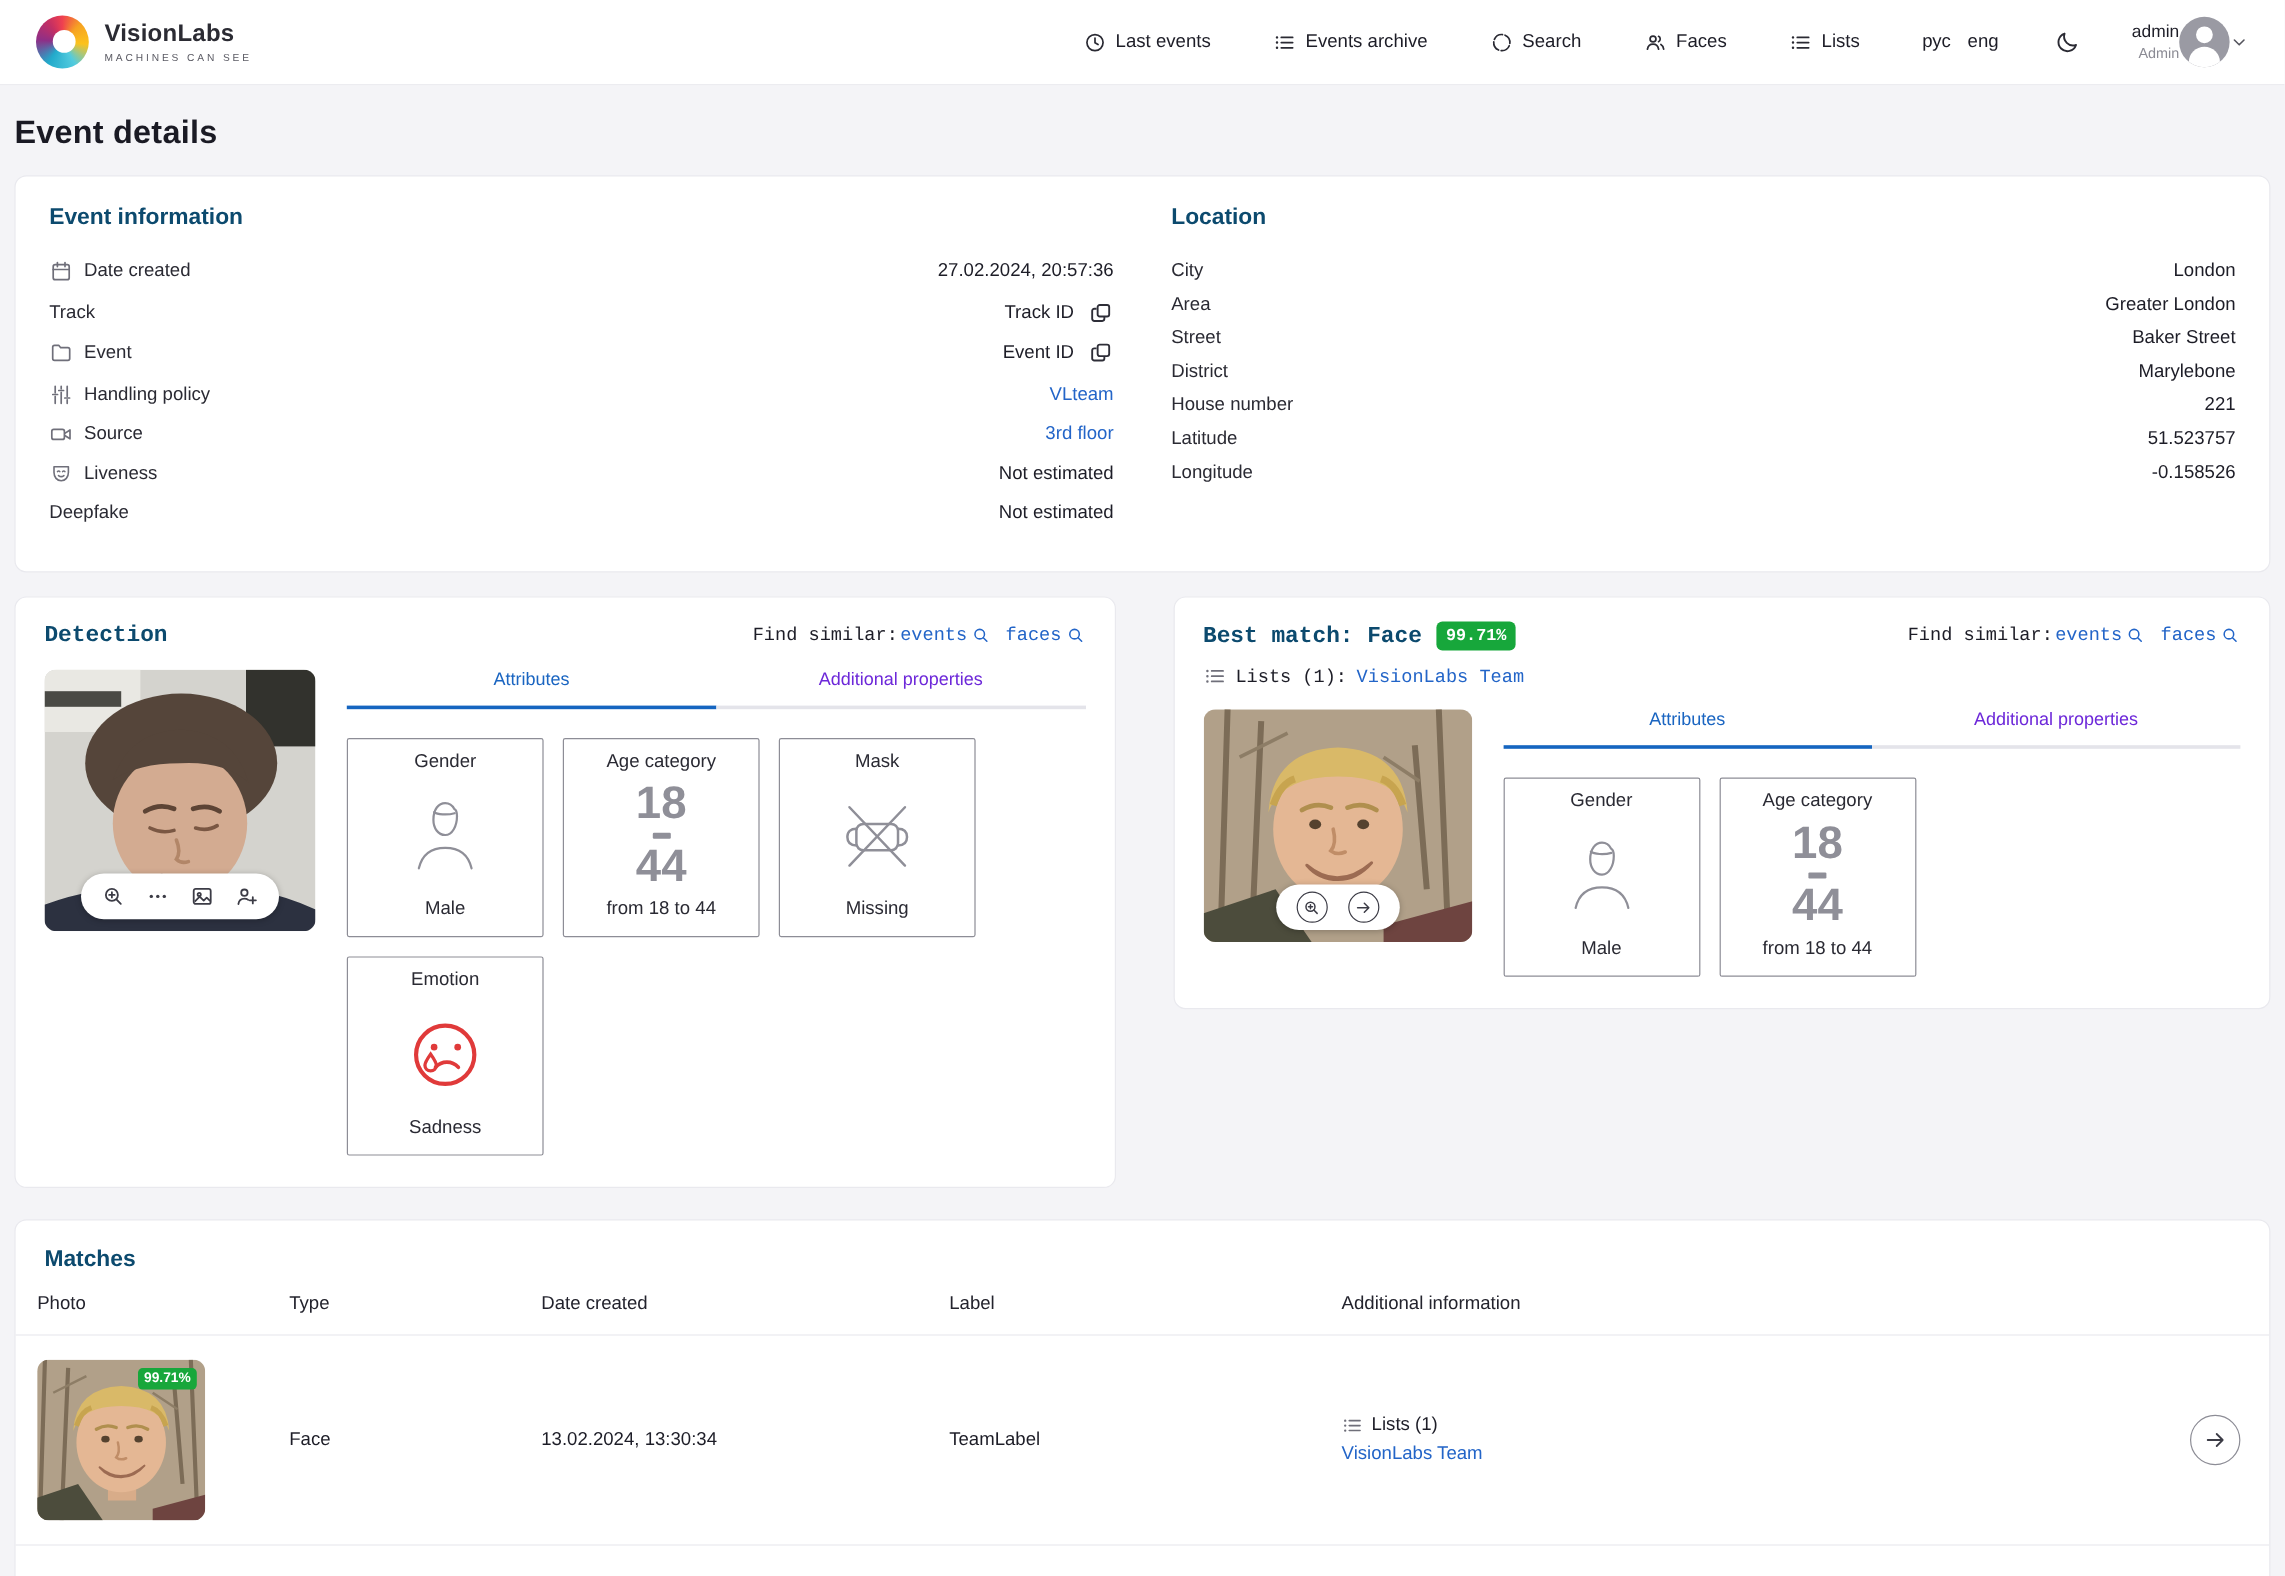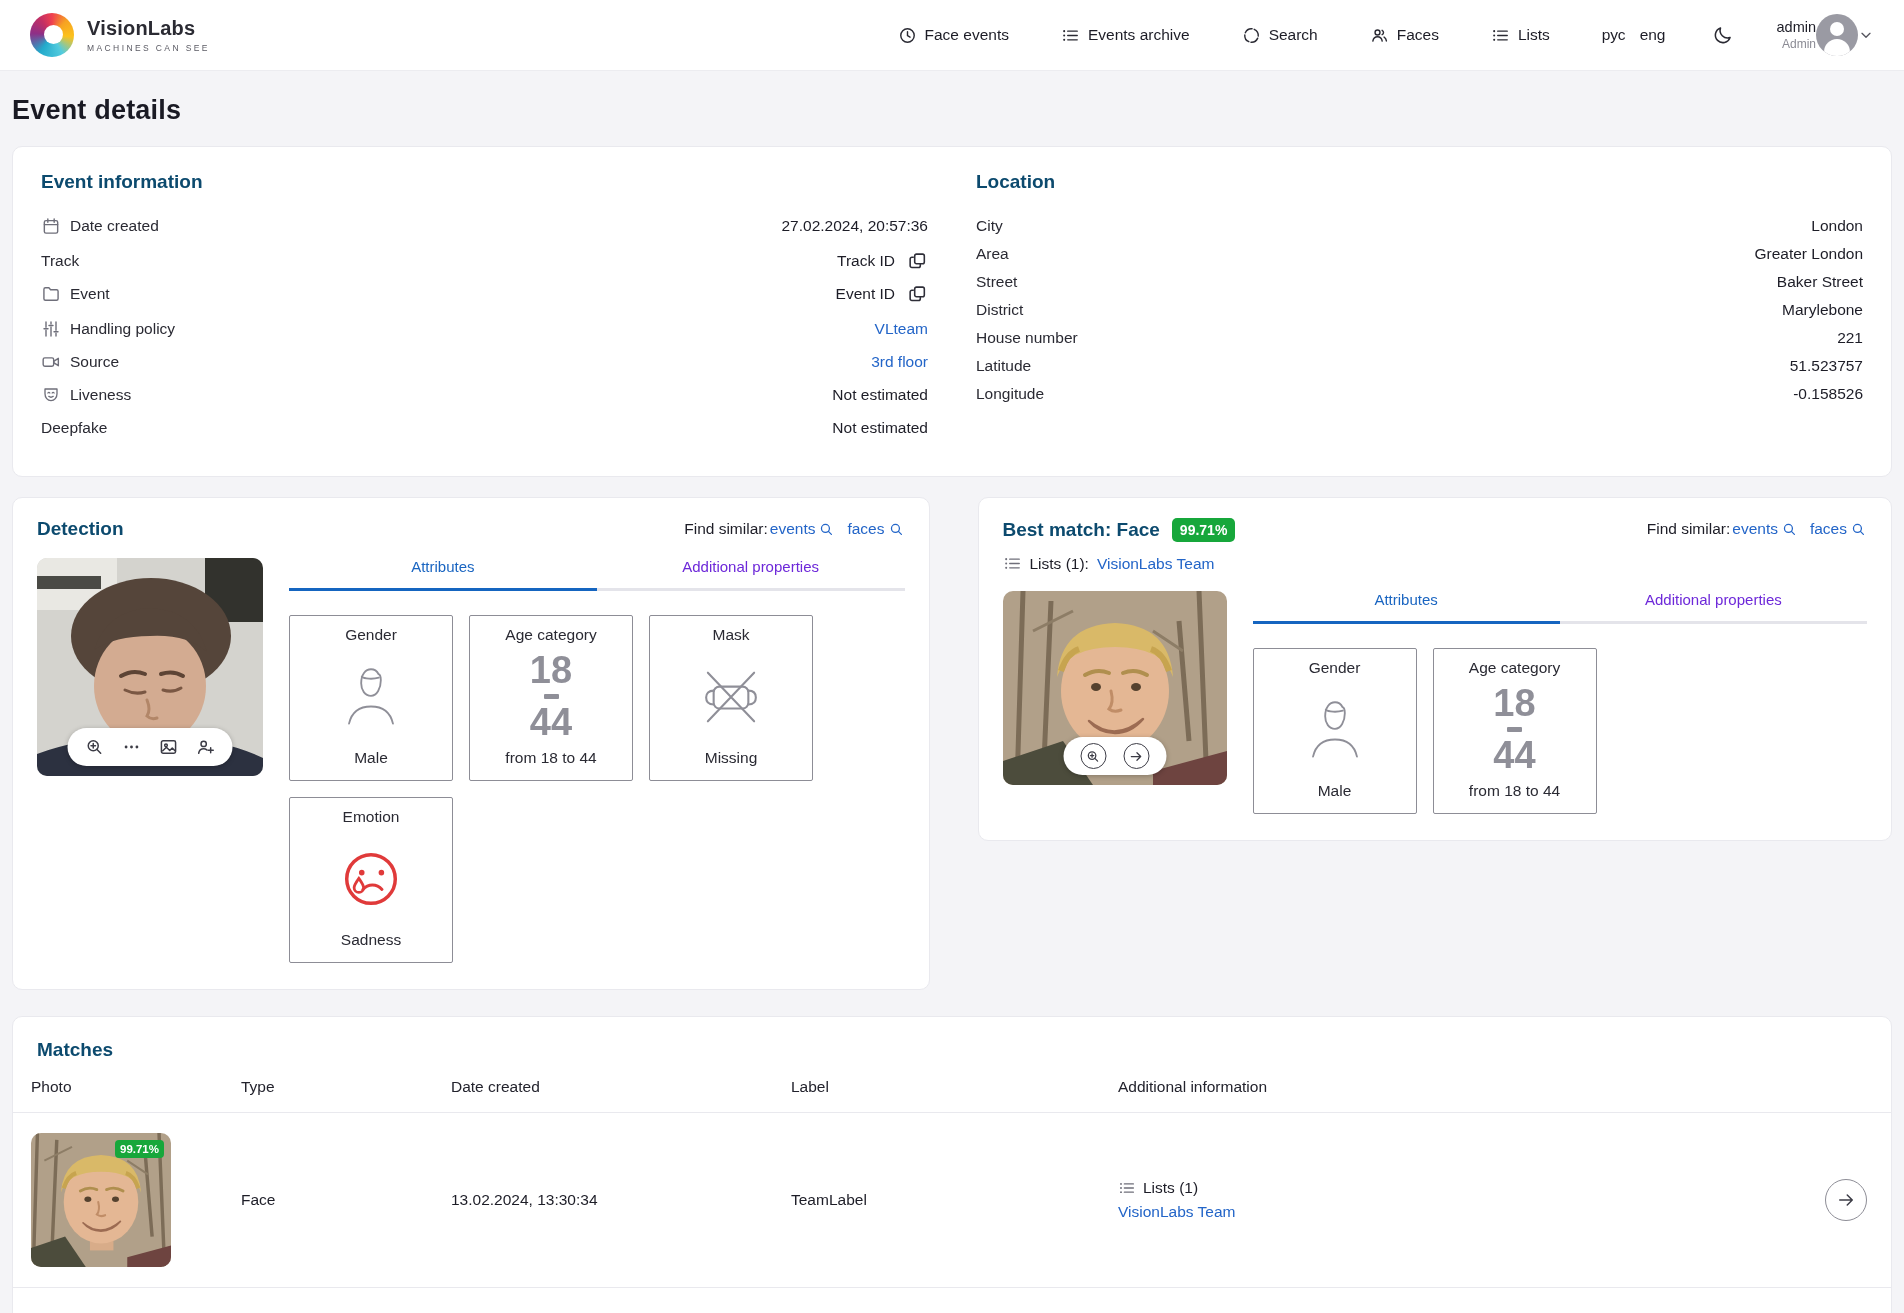--- a/index.html
+++ b/index.html
@@ -61,21 +61,21 @@
   .ival { color: #1d1d27; display: flex; align-items: center; }
   .link { color: #2365c8; cursor: pointer; }
   .copy-btn { margin-left: 12px; }
   .copy-btn svg { width: 21px; height: 21px; color: #2e2e38; }
   .loc-row { min-height: 25px; margin-bottom: 3px; }
 
   
   .panels-row { display: flex; align-items: flex-start; gap: 48px; margin-top: 20px; }
   .detection-card { width: 918px; padding: 20px 24px 26px; }
   .bestmatch-card { width: 915px; padding: 20px 24px 26px; }
-  .card-head { display: flex; justify-content: space-between; align-items: flex-start; }
+  .card-head { display: flex; justify-content: space-between; align-items: flex-start; font-family: Liberation Mono, monospace; }
   .find-similar { display: flex; align-items: flex-end; gap: 2px; font-size: 15.5px; color: #1d1d27; margin-top: 2px; }
   .fs-link { display: flex; align-items: center; gap: 3px; color: #2365c8; font-size: 15.5px; }
   .fs-link svg { width: 17px; height: 17px; color: #2365c8; }
   .fs-gap { width: 8px; }
 
   .panel-body { display: flex; gap: 26px; margin-top: 18px; }
   .photo-wrap { position: relative; border-radius: 10px; overflow: hidden; flex-shrink: 0; }
   .photo-wrap.det { width: 226px; height: 218px; }
   .photo-wrap.bm { width: 224px; height: 194px; }
   .photo-wrap svg.photo { width: 100%; height: 100%; }
@@ -138,21 +138,21 @@
       <div class="brand-tagline">MACHINES CAN SEE</div>
     </div>
   </div>
 
   <nav class="main-nav">
     <div class="nav-item">
       <svg viewBox="0 0 24 24" fill="none" stroke="currentColor" stroke-width="1.8" stroke-linecap="round">
           <circle cx="12" cy="12" r="8.5"></circle>
           <path d="M12 7.2v5l3.2 1.9"></path>
         </svg>
-      <span>Face events</span>
+      <span>Last events</span>
     </div>
     <div class="nav-item">
       <svg viewBox="0 0 24 24" fill="none" stroke="currentColor" stroke-width="1.8" stroke-linecap="round">
           <path d="M8.5 6.5h12M8.5 12h12M8.5 17.5h12"></path>
           <path d="M4 6.5h.01M4 12h.01M4 17.5h.01" stroke-width="2.6"></path>
         </svg>
       <span>Events archive</span>
     </div>
     <div class="nav-item">
       <svg viewBox="0 0 24 24" fill="none" stroke="currentColor" stroke-width="1.8" stroke-linecap="round">

